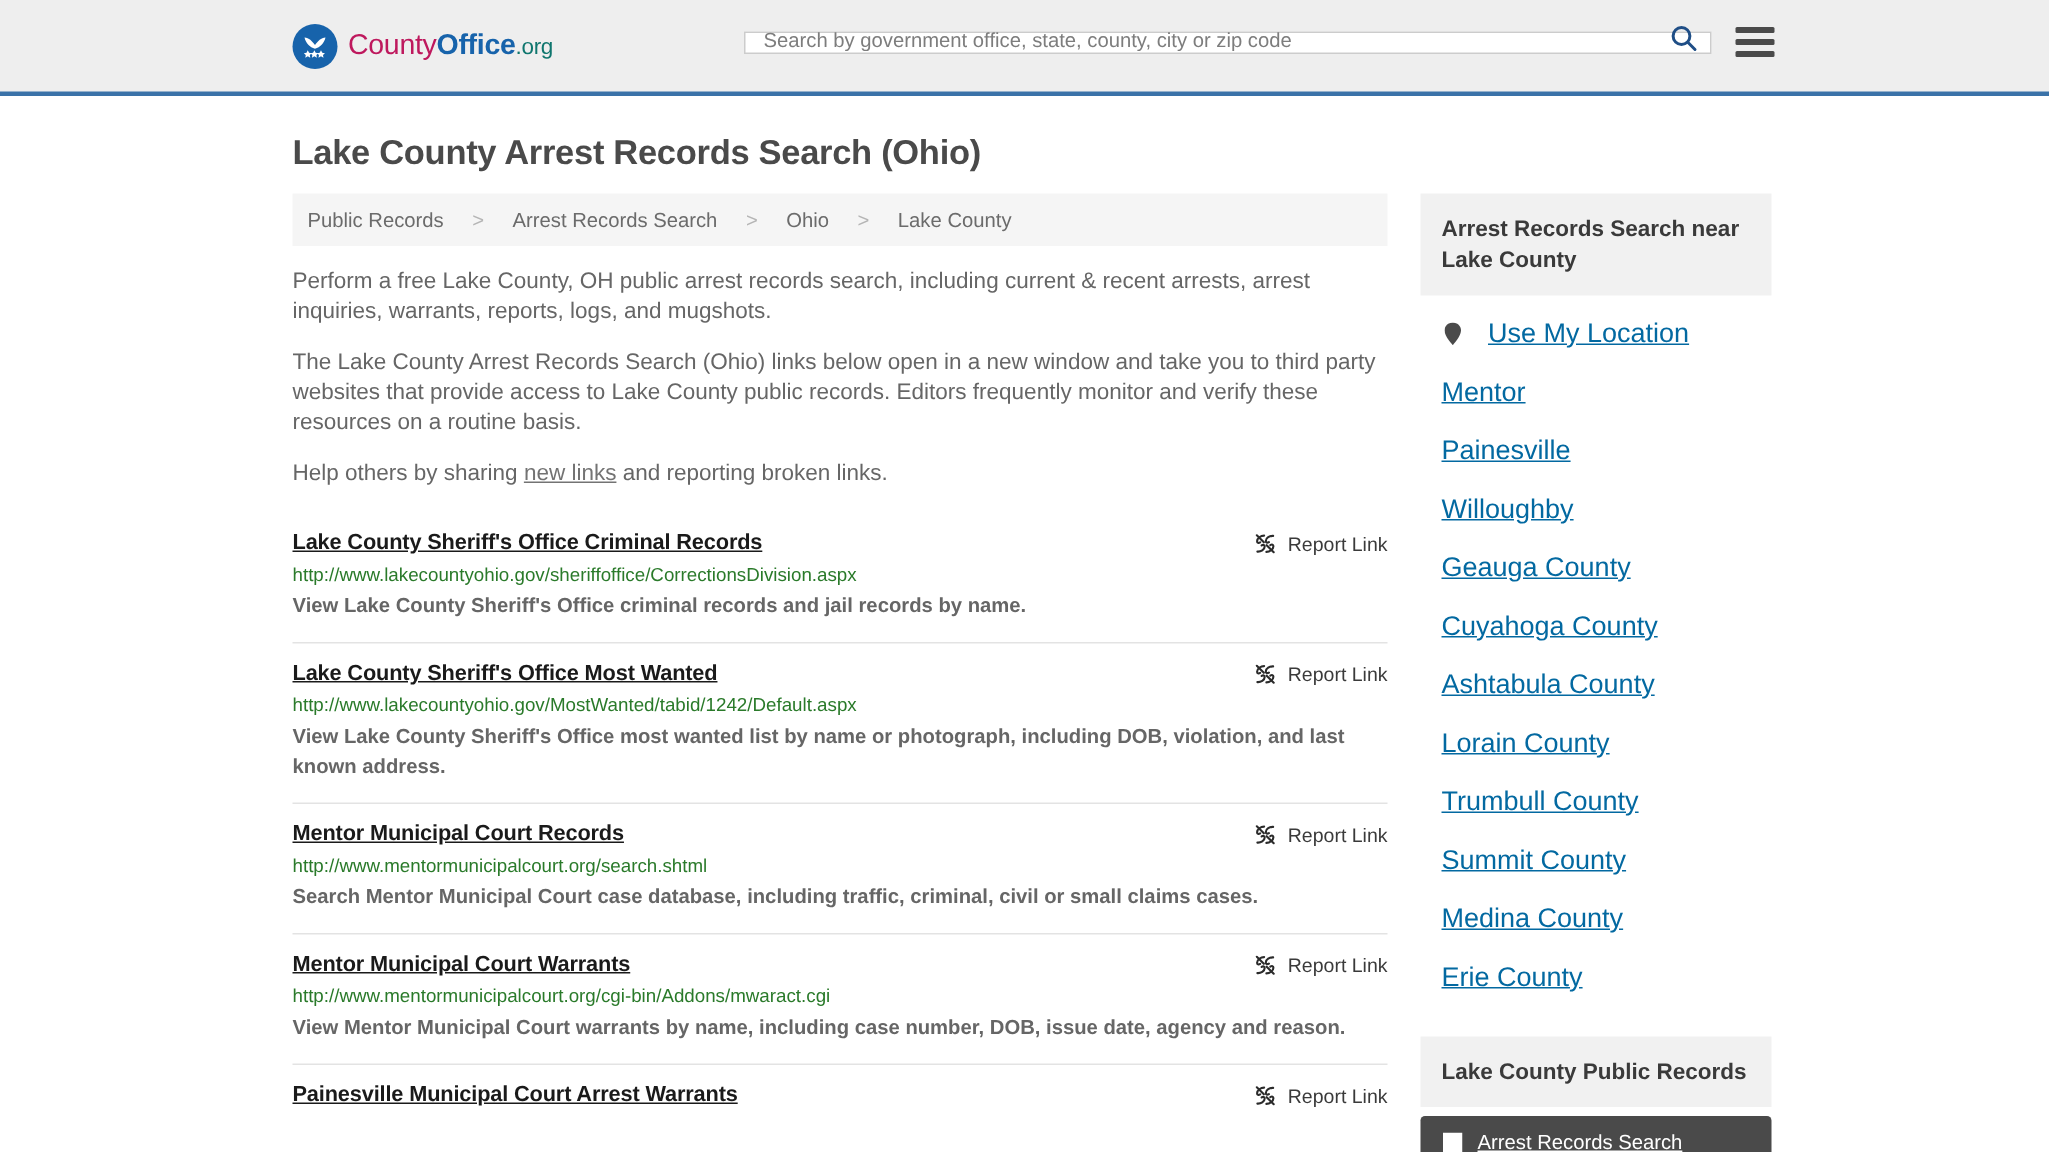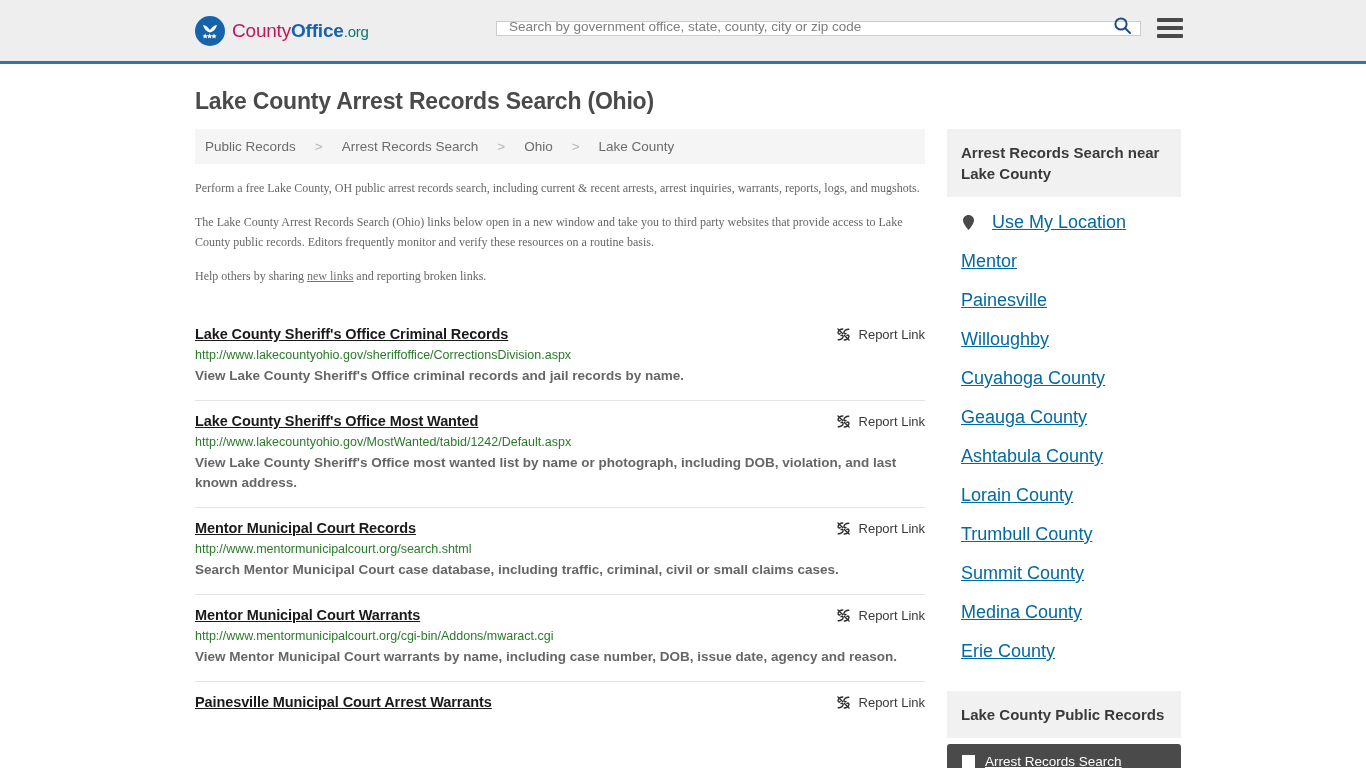--- a/index.html
+++ b/index.html
@@ -125,34 +125,33 @@
     gap: 17px;
   }
   .breadcrumb a {
     color: #6b6b6b;
     text-decoration: none;
   }
   .breadcrumb .sep { color: #b5b5b5; margin: 0 2px; }
 
   
   .intro p {
-    font-size: 12px;
+    font-size: 15px;
     line-height: 20px;
     color: #666666;
     margin: 14px 0 0 0;
-    font-family: Liberation Serif, serif;
   }
   .intro a {
     color: #737373;
     text-decoration: underline;
     font-weight: normal;
   }
 
   
-  .results { margin-top: 32px; }
+  .results { margin-top: 20px; }
   .result {
     border-top: 1px solid #e3e3e3;
     padding: 12px 0 14px 0;
   }
   .result:first-child { border-top: none; padding-top: 8px; }
   .result-head {
     display: flex;
     align-items: flex-start;
     justify-content: space-between;
   }
@@ -410,24 +409,24 @@
             <a href="#" class="side-link">
               <span class="lbl">Mentor</span>
             </a>
             <a href="#" class="side-link">
               <span class="lbl">Painesville</span>
             </a>
             <a href="#" class="side-link">
               <span class="lbl">Willoughby</span>
             </a>
             <a href="#" class="side-link">
+              <span class="lbl">Geauga County</span>
+            </a>
+            <a href="#" class="side-link">
               <span class="lbl">Cuyahoga County</span>
-            </a>
-            <a href="#" class="side-link">
-              <span class="lbl">Geauga County</span>
             </a>
             <a href="#" class="side-link">
               <span class="lbl">Ashtabula County</span>
             </a>
             <a href="#" class="side-link">
               <span class="lbl">Lorain County</span>
             </a>
             <a href="#" class="side-link">
               <span class="lbl">Trumbull County</span>
             </a>

